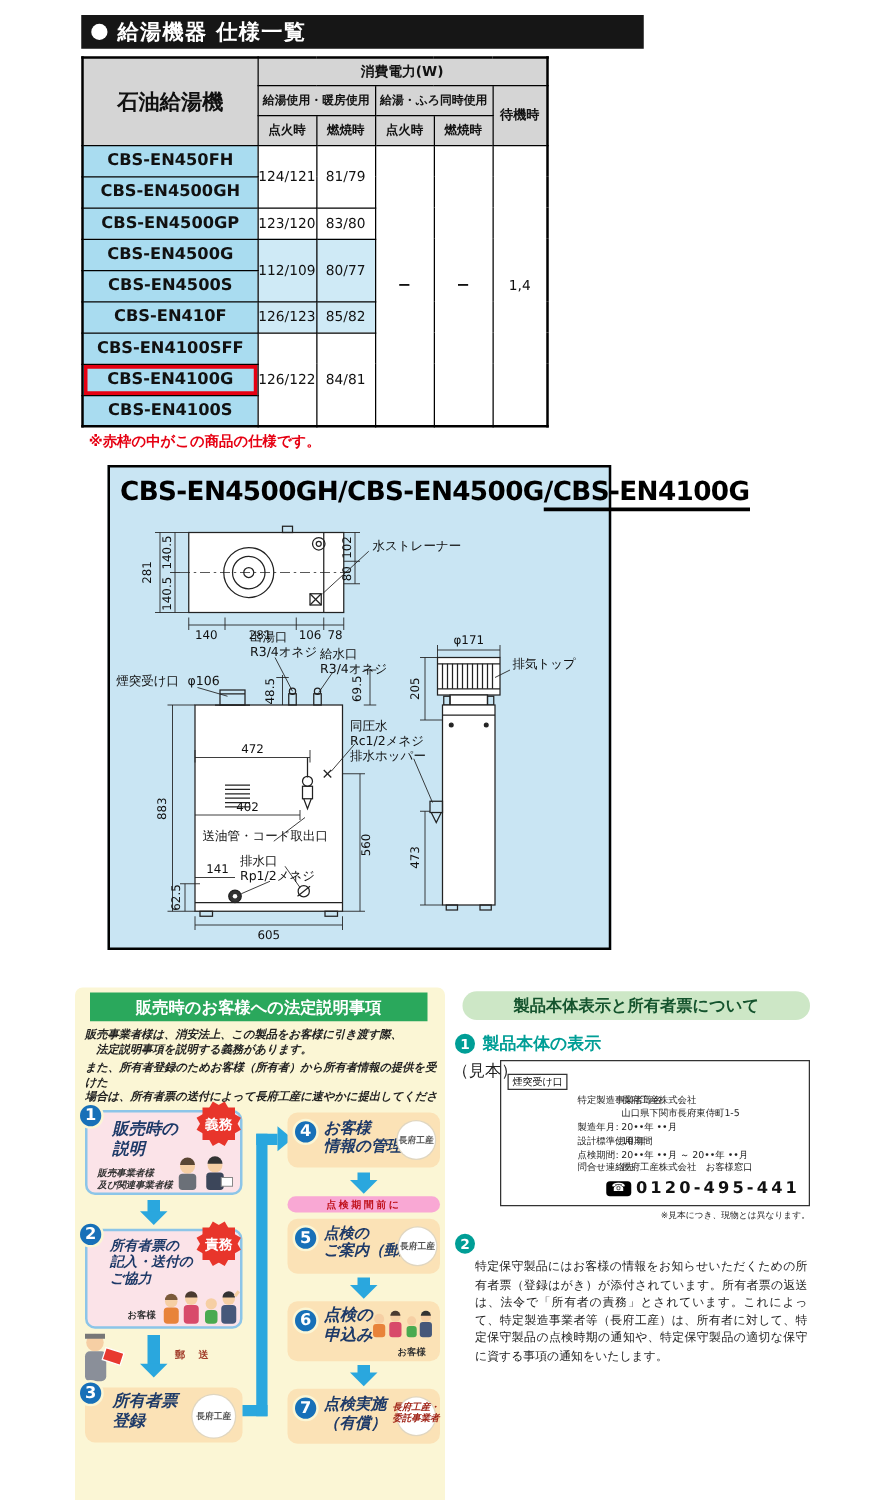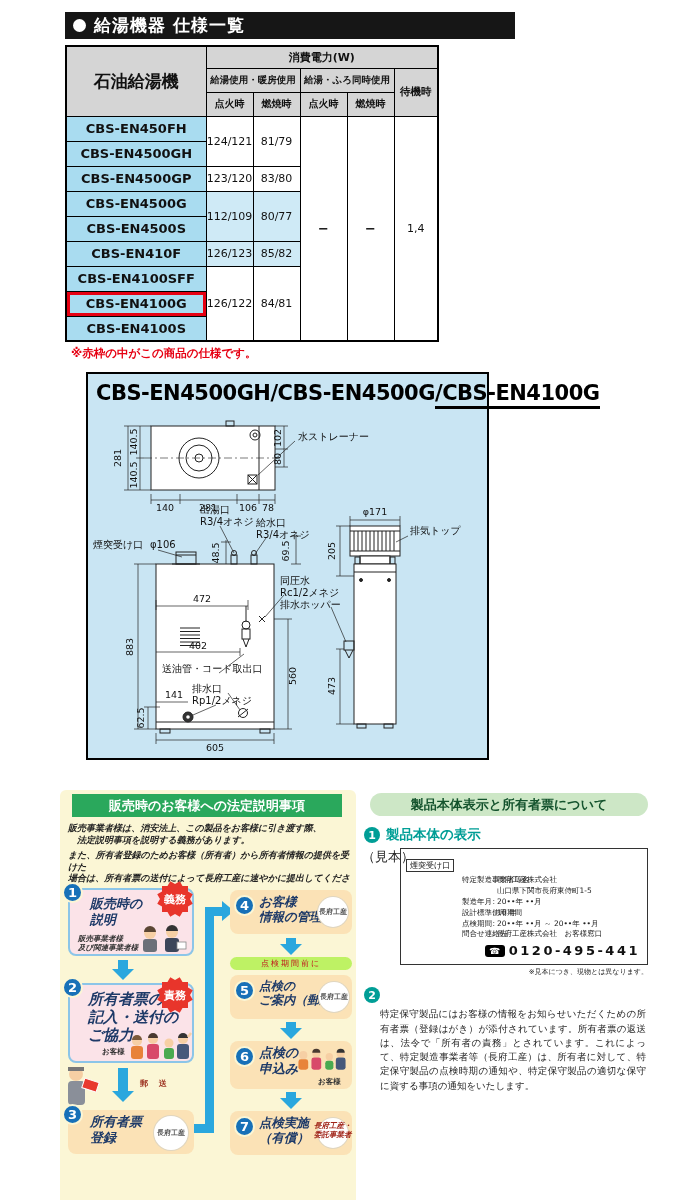--- a/index.html
+++ b/index.html
@@ -58,21 +58,21 @@
   .burst i::before { transform:rotate(30deg); left:0; top:0; }
   .burst i::after  { transform:rotate(60deg); left:0; top:0; }
   .burst span { position:absolute; left:0; top:0; width:34px; height:34px; display:flex; align-items:center; justify-content:center;
                 color:#fff; font-size:11px; font-weight:bold; z-index:2; }
   .arr { position:absolute; width:22px; }
   .arr .shaft { position:absolute; left:6px; top:0; width:10px; background:#2aa7de; }
   .arr .head { position:absolute; left:0; width:0; height:0; border-left:11px solid transparent; border-right:11px solid transparent; border-top:11px solid #2aa7de; }
   .conn { position:absolute; background:#2aa7de; }
   .conn-head { position:absolute; width:0; height:0; border-top:10px solid transparent; border-bottom:10px solid transparent; border-left:12px solid #2aa7de; }
   .mail-lbl { position:absolute; font-size:8px; font-weight:bold; color:#a03a28; letter-spacing:4px; }
-  .orangebar { position:absolute; background:#bef264; border-radius:7px; color:#c0121c; font-size:8px; font-weight:normal;
+  .orangebar { position:absolute; background:#f9a8d4; border-radius:7px; color:#c0121c; font-size:8px; font-weight:bold;
                display:flex; align-items:center; justify-content:center; letter-spacing:2px; }
   .illus { position:absolute; }
 
   
   #owner { position:absolute; left:362px; top:793px; width:287px; }
   .owner-head { width:278px; height:23px; margin-left:8px; background:#cde7c6; border-radius:12px; color:#14532d;
                 font-size:13px; font-weight:bold; display:flex; align-items:center; justify-content:center; }
   .oh { display:flex; align-items:center; gap:6px; margin:10px 0 4px 2px; }
   .oh .onum { width:16px; height:16px; border-radius:50%; background:#009e96; color:#fff; font-size:11px; font-weight:bold;
               display:flex; align-items:center; justify-content:center; flex:0 0 auto; }
@@ -372,21 +372,21 @@
     <div class="burst" style="left:98px; top:92px;">
         <i></i>
         <span>義務</span>
       </div>
     <div class="arr" style="left:52px; top:170px; height:20px;">
         <i class="shaft" style="height:10px;"></i>
         <i class="head" style="top:9px;"></i>
       </div>
 
     <div class="stepbox pink" style="left:8px; top:193px; width:126px; height:80px;">
-      <div class="steptitle preline" style="left:18px; top:5px; font-size:15px;">所有者票の
+      <div class="steptitle preline" style="left:18px; top:5px; font-size:11px;">所有者票の
 記入・送付の
 ご協力</div>
       <div class="stepcap" style="left:32px; top:62px;">お客様</div>
       <svg class="illus" style="left:58px; top:46px;" width="64" height="32" viewBox="0 0 64 32">
         <circle cx="9" cy="10" r="5" fill="#f6cfa4"></circle>
           <path d="M4,9 a5,5 0 0 1 10,0 z" fill="#7a5a3a"></path>
           <rect x="3" y="15" width="12" height="13" rx="3" fill="#e8833a"></rect>
         <circle cx="25" cy="8" r="5" fill="#f6cfa4"></circle>
           <path d="M20,7 a5,5 0 0 1 10,0 z" fill="#4a3a30"></path>
           <rect x="19" y="13" width="12" height="15" rx="3" fill="#d84a6a"></rect>

